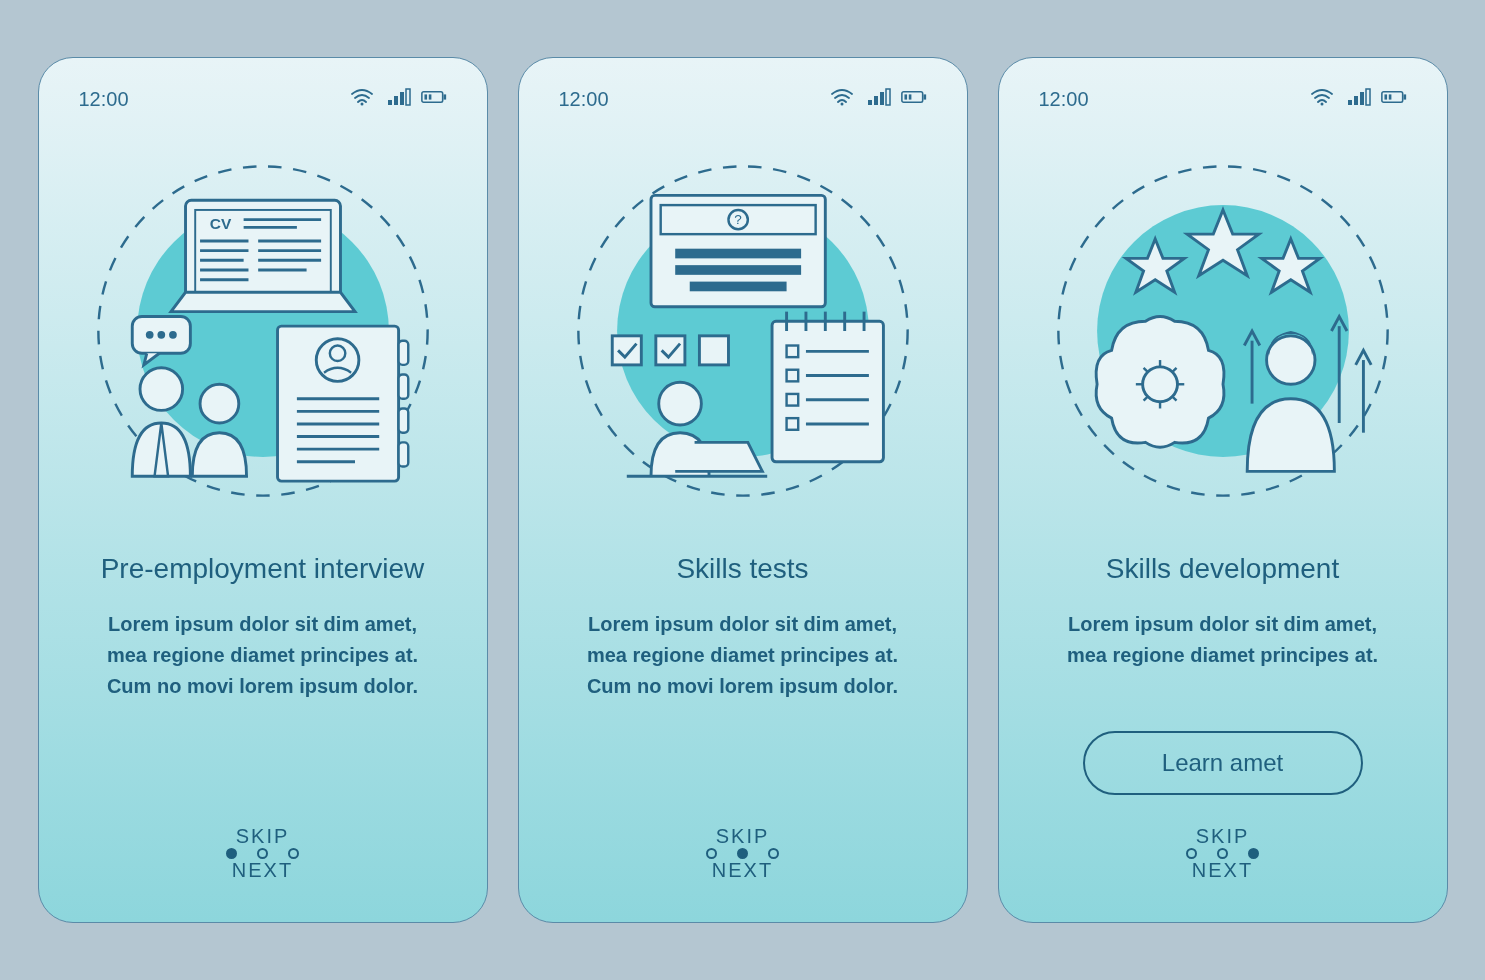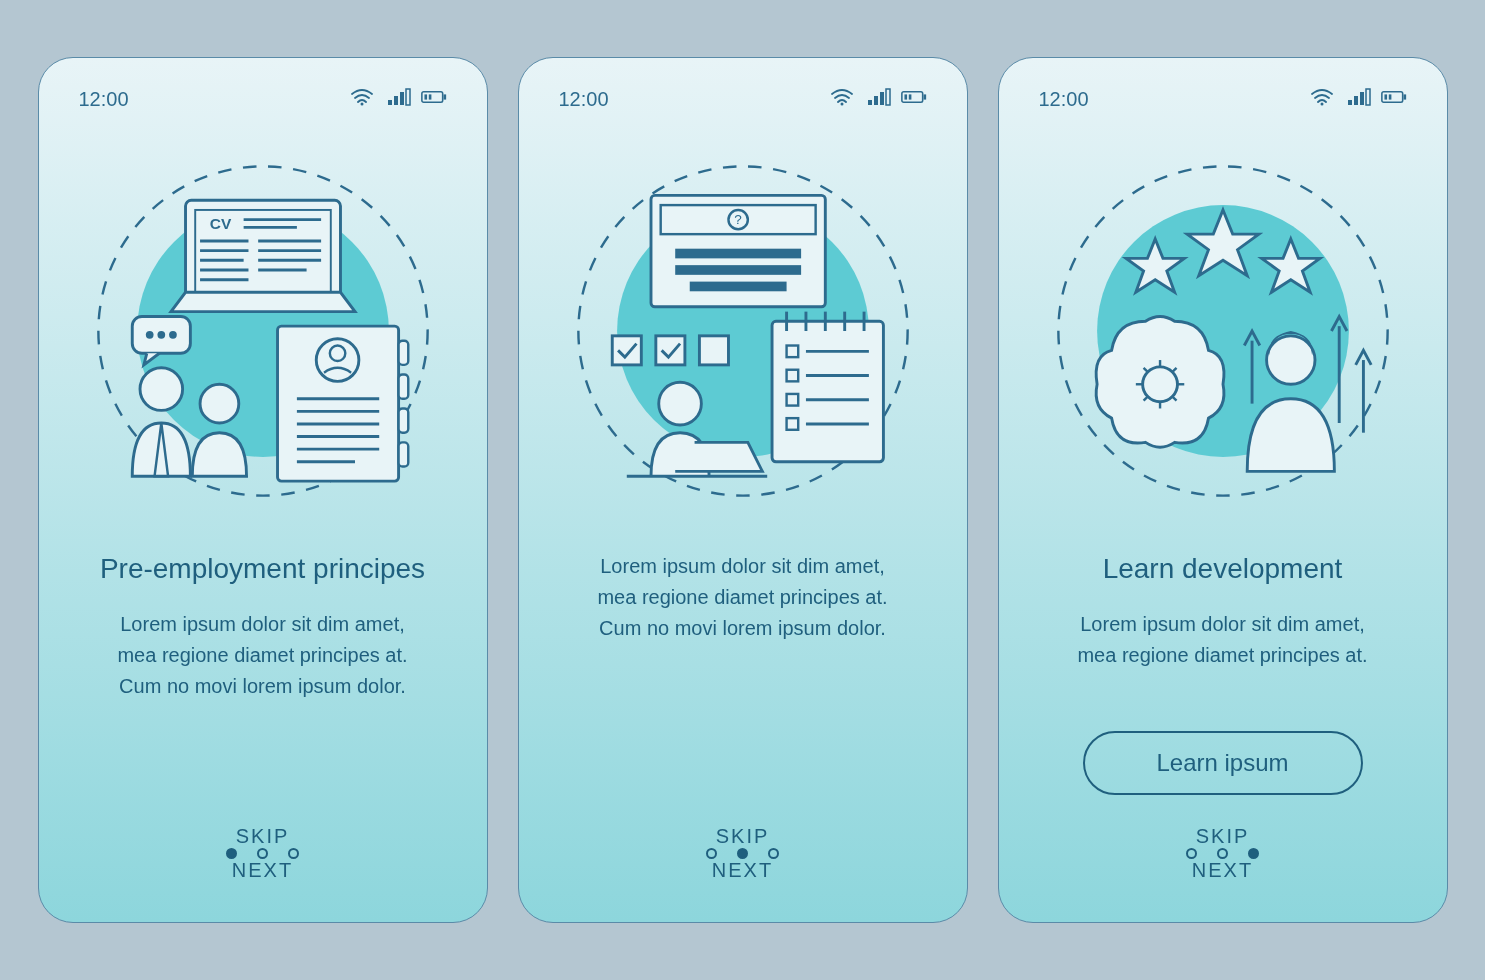--- a/index.html
+++ b/index.html
@@ -51,20 +51,21 @@
       line-height: 1.3;
       padding: 0 20px;
     }
     .description {
       text-align: center;
       font-size: 20px;
       color: #1F5F7E;
       line-height: 1.55;
       padding: 0 20px;
       flex: 1;
+      font-weight: bold;
     }
     .cta-button {
       display: block;
       width: 280px;
       margin: 25px auto 0;
       padding: 16px 0;
       border: 2.5px solid #1F5F7E;
       border-radius: 40px;
       background: transparent;
       text-align: center;
@@ -174,21 +175,21 @@
 
       <g transform="translate(55,175)">
         <rect x="0" y="0" width="60" height="38" rx="10" fill="#E8F4F7" stroke="#2D6B8E" stroke-width="3"></rect>
         <path d="M15 38 L12 50 L28 38" fill="#E8F4F7" stroke="#2D6B8E" stroke-width="3"></path>
         <circle cx="18" cy="19" r="4" fill="#2D6B8E"></circle>
           <circle cx="30" cy="19" r="4" fill="#2D6B8E"></circle>
           <circle cx="42" cy="19" r="4" fill="#2D6B8E"></circle>
       </g>
     </svg>
   </div>
-  <h2 class="title">Pre-employment principes</h2>
+  <h2 class="title">Pre-employment interview</h2>
   <p class="description">Lorem ipsum dolor sit dim amet, mea regione diamet principes at. Cum no movi lorem ipsum dolor.</p>
   <div class="footer">
     <button class="skip-btn">SKIP</button>
     <div class="dots">
       <span class="dot active"></span>
       <span class="dot"></span>
       <span class="dot"></span>
     </div>
     <button class="next-btn">NEXT</button>
   </div>
@@ -257,20 +258,21 @@
       </g>
 
       <g transform="translate(70,240)">
         <circle cx="55" cy="25" r="22" fill="#E8F4F7" stroke="#2D6B8E" stroke-width="3"></circle>
         <path d="M25 100 Q25 55 55 55 Q85 55 85 100" fill="#E8F4F7" stroke="#2D6B8E" stroke-width="3"></path>
         <path d="M50 95 L140 95 L125 65 L70 65" fill="#E8F4F7" stroke="#2D6B8E" stroke-width="3"></path>
         <line x1="0" y1="100" x2="145" y2="100" stroke="#2D6B8E" stroke-width="3"></line>
       </g>
     </svg>
   </div>
+  <h2 class="title">Skills tests</h2>
   <p class="description">Lorem ipsum dolor sit dim amet, mea regione diamet principes at. Cum no movi lorem ipsum dolor.</p>
   <div class="footer">
     <button class="skip-btn">SKIP</button>
     <div class="dots">
       <span class="dot"></span>
       <span class="dot active"></span>
       <span class="dot"></span>
     </div>
     <button class="next-btn">NEXT</button>
   </div>
@@ -330,23 +332,23 @@
         <line x1="110" y1="20" x2="110" y2="120" stroke="#2D6B8E" stroke-width="3"></line>
           <path d="M102 25 L110 10 L118 25" fill="none" stroke="#2D6B8E" stroke-width="3"></path>
         <line x1="135" y1="55" x2="135" y2="130" stroke="#2D6B8E" stroke-width="3"></line>
           <path d="M127 60 L135 45 L143 60" fill="none" stroke="#2D6B8E" stroke-width="3"></path>
         <circle cx="60" cy="55" r="25" fill="#E8F4F7" stroke="#2D6B8E" stroke-width="3"></circle>
         <path d="M60 28 Q40 28 38 50 Q35 30 60 25 Q85 30 82 50 Q80 28 60 28" fill="#2D6B8E"></path>
         <path d="M15 170 Q15 95 60 95 Q105 95 105 170 Z" fill="#E8F4F7" stroke="#2D6B8E" stroke-width="3"></path>
       </g>
     </svg>
   </div>
-  <h2 class="title">Learn development</h2>
+  <h2 class="title">Skills development</h2>
   <p class="description">Lorem ipsum dolor sit dim amet, mea regione diamet principes at.</p>
-  <button class="cta-button">Learn ipsum</button>
+  <button class="cta-button">Learn amet</button>
   <div class="footer">
     <button class="skip-btn">SKIP</button>
     <div class="dots">
       <span class="dot"></span>
       <span class="dot"></span>
       <span class="dot active"></span>
     </div>
     <button class="next-btn">NEXT</button>
   </div>
 </div>

